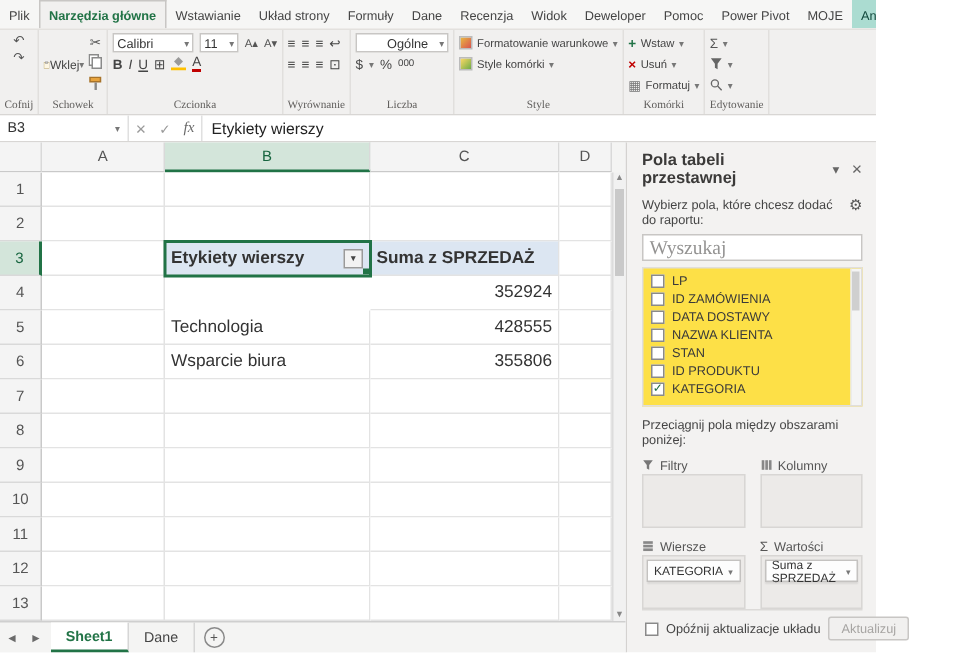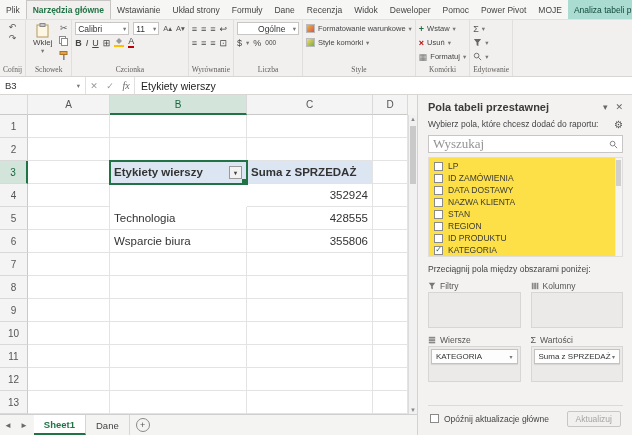--- a/index.html
+++ b/index.html
@@ -1,32 +1,32 @@
 <!DOCTYPE html>
 <html><head>
 <meta charset="utf-8">
 <style>
   *{margin:0;padding:0;box-sizing:border-box;font-family:"Liberation Sans",sans-serif;cursor:default;}
   html,body{width:640px;height:435px;overflow:hidden;background:#fff;}
-  .app{width:632px;height:435px;display:flex;flex-direction:column;color:#333;}
+  .app{width:584px;height:435px;display:flex;flex-direction:column;color:#333;}
 
   
   .rtabs{height:19px;background:#f6f6f5;display:flex;align-items:stretch;overflow:hidden;flex-shrink:0;}
   .rtab{display:flex;align-items:center;padding:0 6px;font-size:8.5px;color:#444;white-space:nowrap;flex-shrink:0;}
   .rtab.active{background:#f1f0ef;border:1px solid #c8c6c4;border-bottom:none;color:#217346;font-weight:bold;}
   .rtab.contextual{background:#abdcd1;color:#10483c;}
 
   
   .ribbon{height:58px;background:#f1f0ef;display:flex;flex-shrink:0;border-bottom:1px solid #d8d6d4;border-top:1px solid #e3e1de;overflow:hidden;}
   .rgroup{display:flex;flex-direction:column;border-right:1px solid #e1dfdd;padding:2px 3px 0;flex-shrink:0;}
   .rg-content{flex:1;display:flex;gap:3px;min-height:0;}
   .rg-content.col{flex-direction:column;gap:1px;}
   .rg-label{font-size:7.5px;color:#605e5c;text-align:center;padding:1px 0 2px;white-space:nowrap;font-family:Liberation Serif, serif;}
   .ricon{font-size:9px;color:#555;line-height:10px;text-align:center;}
-  .paste-btn{width:27px;display:flex;flex-direction:column;align-items:center;justify-content:flex-start;font-size:8px;color:#444;padding:1px 0;}
+  .paste-btn{width:27px;display:flex;flex-direction:row;align-items:center;justify-content:flex-start;font-size:8px;color:#444;padding:1px 0;}
   .mini-col{display:flex;flex-direction:column;justify-content:space-between;padding:1px 0;}
   .combo{display:flex;align-items:center;justify-content:space-between;background:#fff;border:1px solid #c8c6c4;height:13px;font-size:8.5px;padding:0 2px;color:#333;}
   .btn-row{display:flex;gap:4px;align-items:center;font-size:9px;color:#444;height:13px;}
   .dd{font-size:6.5px;color:#777;}
   .bold-g{font-weight:bold;}
   .italic-g{font-style:italic;}
   .underline-g{text-decoration:underline;}
   .fontcolor{border-bottom:2px solid #c00000;line-height:9px;}
   .stack-btn{display:flex;align-items:center;gap:3px;font-size:7.5px;color:#444;height:13px;white-space:nowrap;}
   .sicon{width:9px;height:9px;flex-shrink:0;border:1px solid #bbb;}
@@ -450,24 +450,20 @@
           <div class="f-item">
             <span class="chk"></span>
             <span class="f-label">NAZWA KLIENTA</span>
           </div>
           <div class="f-item">
             <span class="chk"></span>
             <span class="f-label">STAN</span>
           </div>
           <div class="f-item">
             <span class="chk"></span>
-            <span class="f-label">REGION</span>
-          </div>
-          <div class="f-item">
-            <span class="chk"></span>
             <span class="f-label">ID PRODUKTU</span>
           </div>
           <div class="f-item">
             <span class="chk">✓</span>
             <span class="f-label">KATEGORIA</span>
           </div>
           <div class="l-scroll">
             <div class="l-thumb"></div>
           </div>
       </div>
@@ -519,19 +515,19 @@
               <div class="pill">
                 <span>Suma z SPRZEDAŻ</span>
                 <span class="pill-dd">▾</span>
               </div>
             </div>
         </div>
       </div>
 
       <div class="p-bottom">
         <span class="chk"></span>
-        <span class="p-defer">Opóźnij aktualizacje główne</span>
+        <span class="p-defer">Opóźnij aktualizacje układu</span>
         <button class="p-update" disabled="">Aktualizuj</button>
       </div>
     </div>
 
   </div>
 </div>
 
 </body></html>

